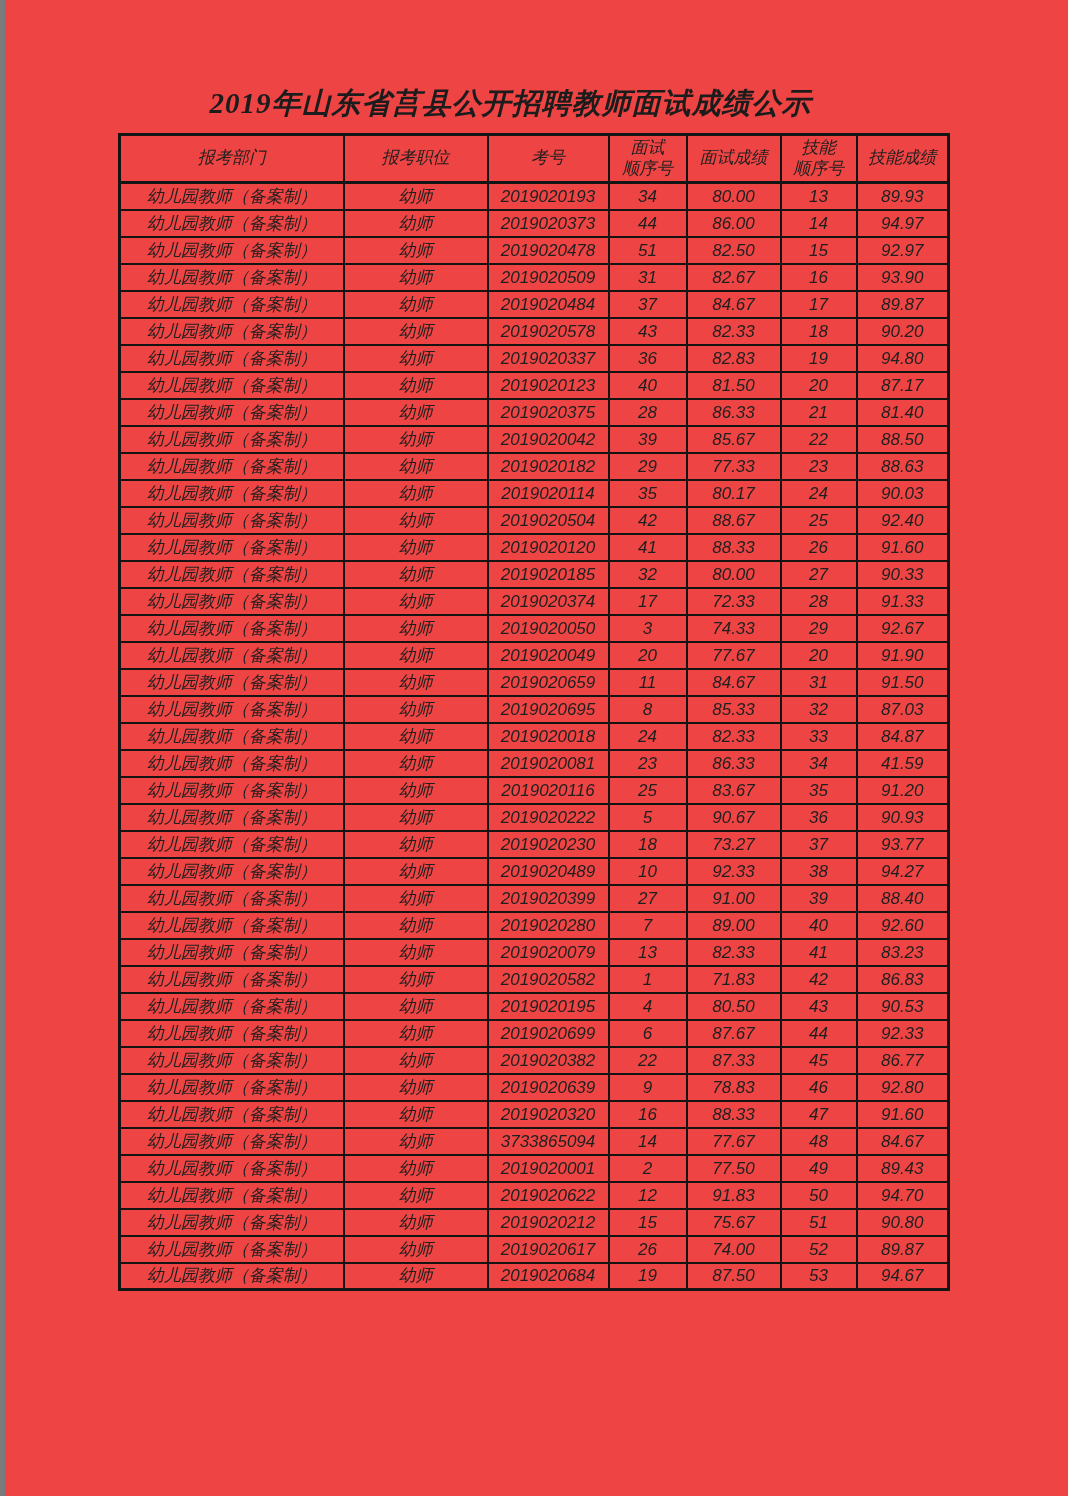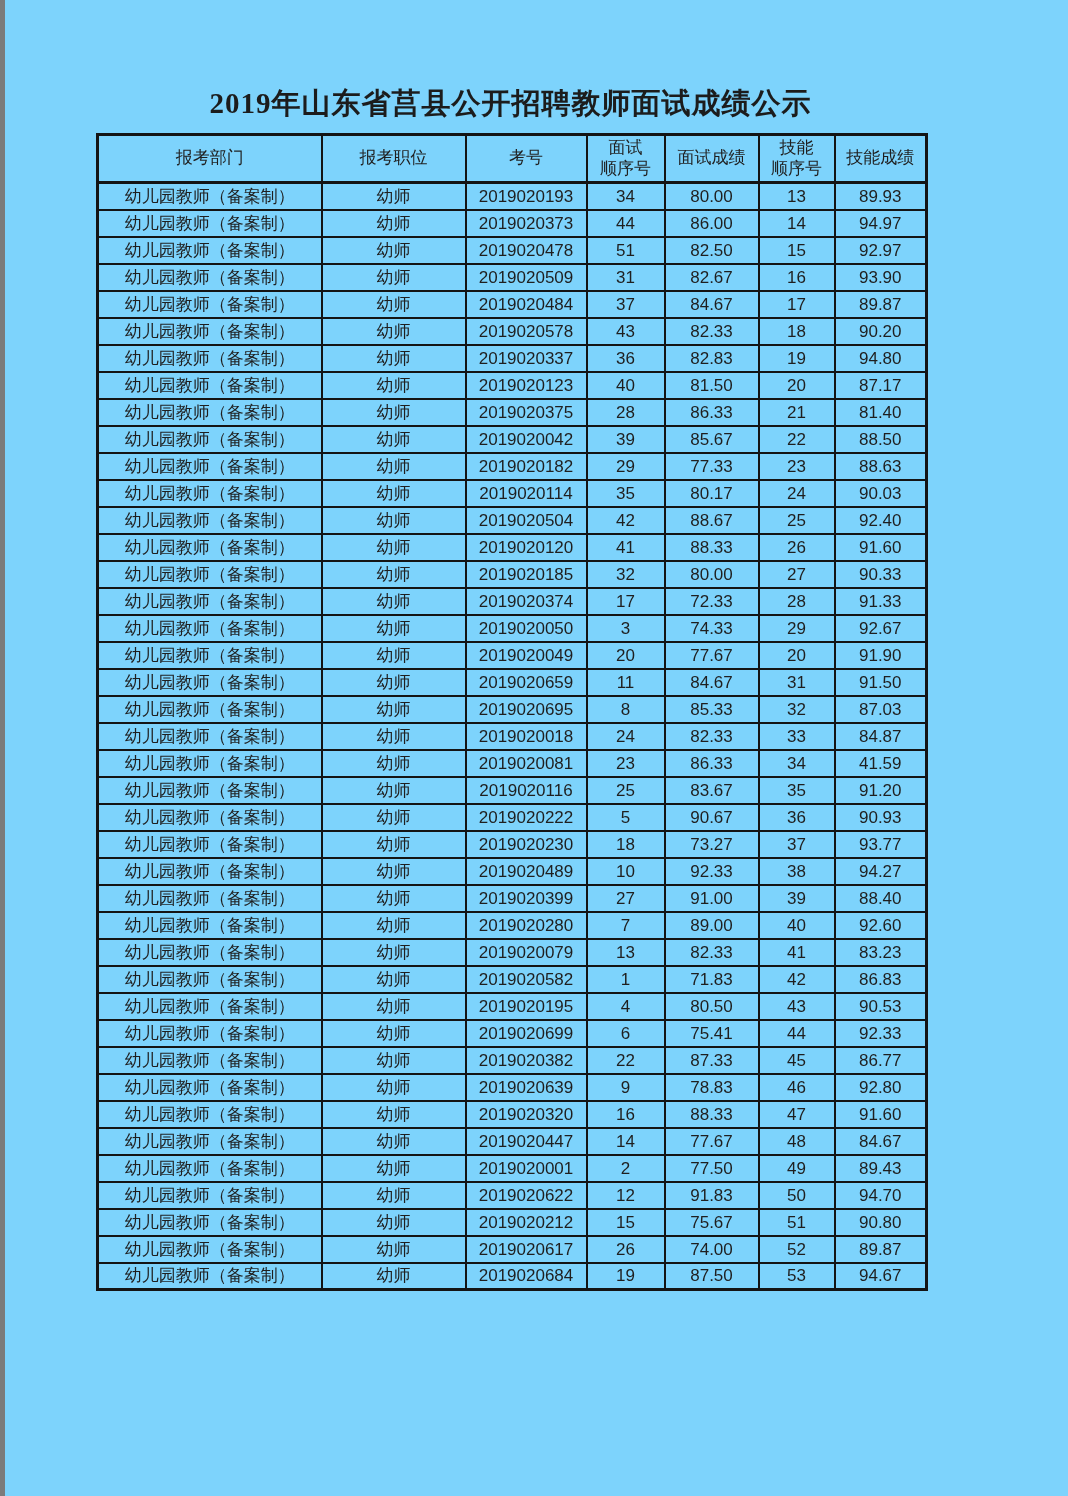--- a/index.html
+++ b/index.html
@@ -5,22 +5,23 @@
   * { margin: 0; padding: 0; box-sizing: border-box; }
   html, body {
     width: 1068px;
     background: #ffffff;
     font-family: "Liberation Sans", sans-serif;
   }
   .page {
     position: relative;
     width: 1068px;
     height: 1496px;
-    background: #7dd3fc;
+    background: #ef4444;
     overflow: hidden;
+    font-style: italic;
   }
   .scan-edge {
     position: absolute;
     left: 0; top: 0;
     width: 5px; height: 1496px;
     background: #7b7b7b;
   }
   .doc-title {
     position: absolute;
     top: 84px;
@@ -57,20 +58,21 @@
     line-height: 1.2;
   }
   table.scores td {
     height: 27px;
     font-size: 17px;
     line-height: 1;
     white-space: nowrap;
   }
   table.scores {
     border: 3px solid #141414;
+    margin-left: 22px;
   }
   thead tr { border-bottom: 3px solid #141414; }
 </style>
 </head>
 <body>
 
 <div class="page">
   <div class="scan-edge"></div>
 
   <h1 class="doc-title">2019年山东省莒县公开招聘教师面试成绩公示</h1>
@@ -376,21 +378,21 @@
     <td>4</td>
     <td>80.50</td>
     <td>43</td>
     <td>90.53</td>
   </tr>
         <tr>
     <td>幼儿园教师（备案制）</td>
     <td>幼师</td>
     <td>2019020699</td>
     <td>6</td>
-    <td>75.41</td>
+    <td>87.67</td>
     <td>44</td>
     <td>92.33</td>
   </tr>
         <tr>
     <td>幼儿园教师（备案制）</td>
     <td>幼师</td>
     <td>2019020382</td>
     <td>22</td>
     <td>87.33</td>
     <td>45</td>
@@ -410,21 +412,21 @@
     <td>幼师</td>
     <td>2019020320</td>
     <td>16</td>
     <td>88.33</td>
     <td>47</td>
     <td>91.60</td>
   </tr>
         <tr>
     <td>幼儿园教师（备案制）</td>
     <td>幼师</td>
-    <td>2019020447</td>
+    <td>3733865094</td>
     <td>14</td>
     <td>77.67</td>
     <td>48</td>
     <td>84.67</td>
   </tr>
         <tr>
     <td>幼儿园教师（备案制）</td>
     <td>幼师</td>
     <td>2019020001</td>
     <td>2</td>

